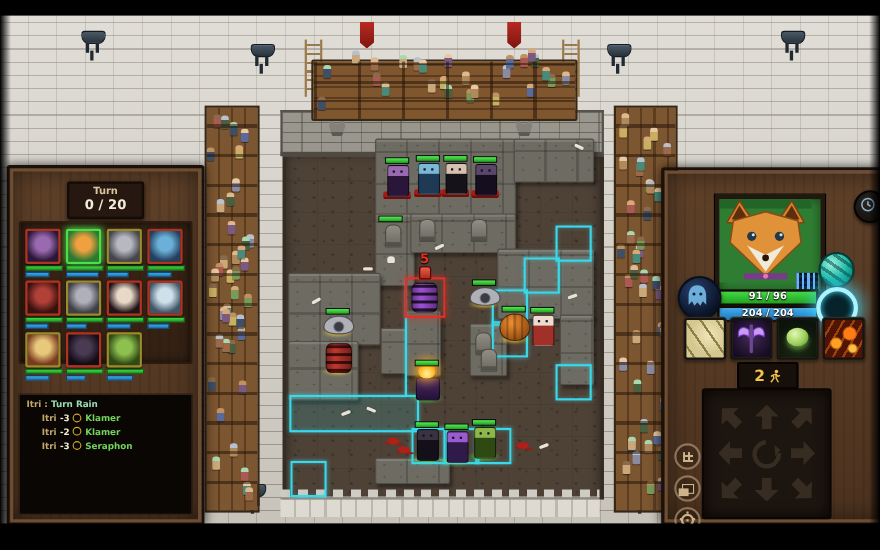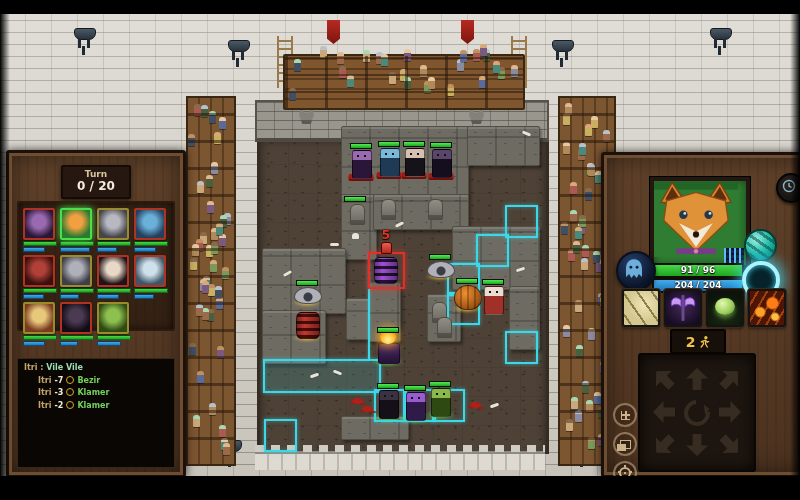--- a/index.html
+++ b/index.html
@@ -539,24 +539,24 @@
           <div class="pbar hp"></div>
           <div class="pbar mp" style="width: 48%;"></div>
         </div>
         <div class="slot">
           <div class="port" style="border-color: rgb(154, 140, 42); background: radial-gradient(circle at 50% 42%, rgb(142, 192, 80) 30%, rgb(47, 74, 20) 72%);"></div>
           <div class="pbar hp"></div>
           <div class="pbar mp" style="width: 64%;"></div>
         </div>
       </div>
     <div class="logbody" id="log-body">
-        <div class="logrow"><span class="lsrc">Itri</span><span class="lsep"> : </span><span class="lspell">Vile Vile</span></div>
-        <div class="logrow ind"><span class="lsrc">Itri</span><span class="lamt">-7</span><span class="lcoin"></span><span class="ltgt">Bezir</span></div>
+        <div class="logrow"><span class="lsrc">Itri</span><span class="lsep"> : </span><span class="lspell">Turn Rain</span></div>
         <div class="logrow ind"><span class="lsrc">Itri</span><span class="lamt">-3</span><span class="lcoin"></span><span class="ltgt">Klamer</span></div>
         <div class="logrow ind"><span class="lsrc">Itri</span><span class="lamt">-2</span><span class="lcoin"></span><span class="ltgt">Klamer</span></div>
+        <div class="logrow ind"><span class="lsrc">Itri</span><span class="lamt">-3</span><span class="lcoin"></span><span class="ltgt">Seraphon</span></div>
       </div>
   </aside>
 
   <aside class="panel right">
     <div class="clockbtn">
       <svg width="22" height="22" viewBox="0 0 22 22">
           <circle cx="11" cy="11" r="5.5" fill="none" stroke="#8fb4c8" stroke-width="1.4"></circle>
           <path d="M11 8 L11 11 L13.5 12.5" stroke="#8fb4c8" stroke-width="1.4" fill="none"></path>
         </svg>
     </div>

